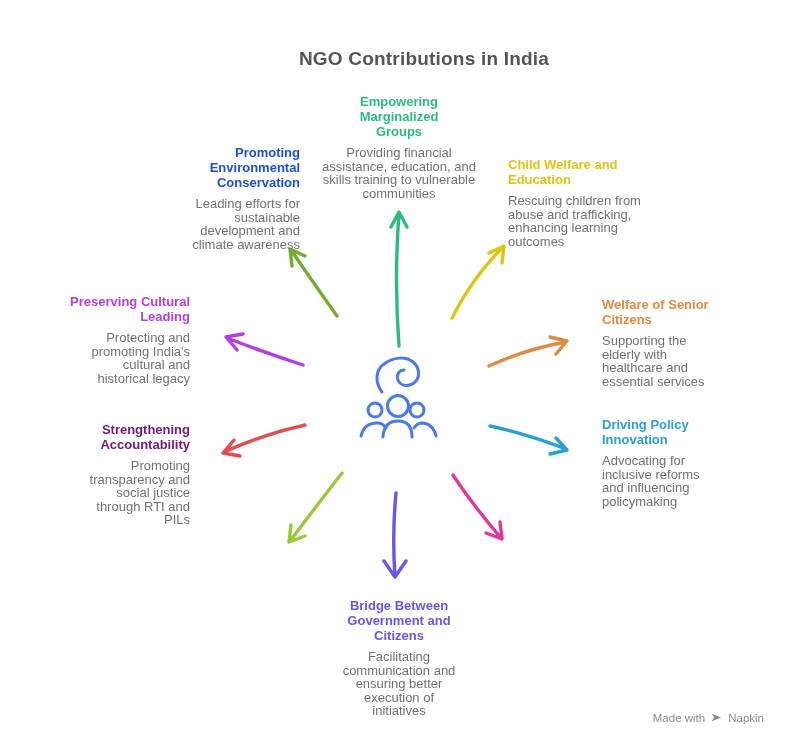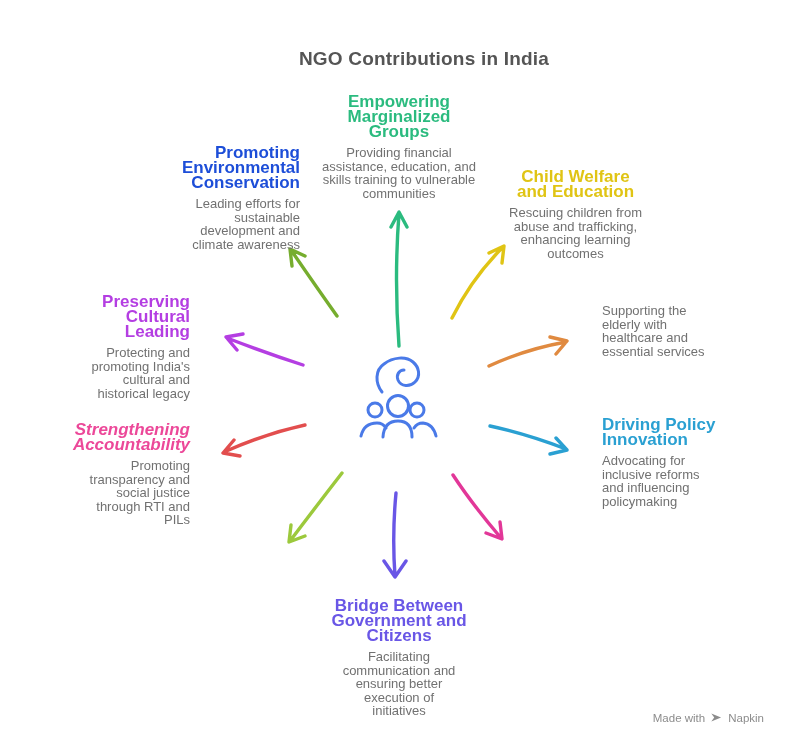--- a/index.html
+++ b/index.html
@@ -2,26 +2,26 @@
 <html><head>
 <meta charset="utf-8">
 <style>
   html,body{margin:0;padding:0;background:#ffffff;}
   .canvas{position:relative;width:792px;height:744px;background:#ffffff;overflow:hidden;
           font-family:"Liberation Sans", sans-serif;}
   .page-title{position:absolute;left:0;top:48px;width:792px;text-align:center;
               font-size:19px;font-weight:bold;color:#555555;letter-spacing:.2px;padding-left:28px;}
   .arrows{position:absolute;left:0;top:0;width:792px;height:744px;}
   .node{position:absolute;}
-  .node .t{display:block;font-weight:bold;font-size:17px;line-height:15px;}
+  .node .t{display:block;font-weight:bold;font-size:13px;line-height:15px;}
   .node .d{display:block;font-size:13px;line-height:13.5px;color:#717171;margin-top:7px;}
   .ac{text-align:center}.al{text-align:left}.ar{text-align:right}
   .n-top{left:319px;top:94px;width:160px;}
   .n-top .t{padding:0 26px;}
-  .n-ne{left:508px;top:169px;width:135px;text-align:center;}
+  .n-ne{left:508px;top:157px;width:135px;}
   .n-e1{left:602px;top:297px;width:125px;}
   .n-e2{left:602px;top:417px;width:118px;}
   .n-se{left:522px;top:547px;width:112px;}
   .n-s{left:324px;top:598px;width:150px;}
   .n-s .d{padding:0 14px;}
   .n-sw{left:140px;top:545px;width:128px;}
   .n-w1{left:70px;top:422px;width:120px;}
   .n-w2{left:70px;top:294px;width:120px;}
   .n-nw{left:180px;top:145px;width:120px;}
   .footer{position:absolute;right:28px;bottom:20px;display:flex;align-items:center;gap:5px;
@@ -83,37 +83,38 @@
     <span class="t" style="color: rgb(43, 187, 127);">Empowering Marginalized Groups</span>
     <span class="d">Providing financial assistance, education, and skills training to vulnerable communities</span>
   </div>
 
   <div class="node n-ne al">
     <span class="t" style="color: rgb(224, 196, 20);">Child Welfare and Education</span>
     <span class="d">Rescuing children from abuse and trafficking, enhancing learning outcomes</span>
   </div>
 
   <div class="node n-e1 al">
+    <span class="t" style="color: rgb(224, 138, 64);">Welfare of Senior Citizens</span>
     <span class="d">Supporting the elderly with healthcare and essential services</span>
   </div>
 
   <div class="node n-e2 al">
     <span class="t" style="color: rgb(42, 160, 210);">Driving Policy Innovation</span>
     <span class="d">Advocating for inclusive reforms and influencing policymaking</span>
   </div>
 
 
   <div class="node n-s ac">
     <span class="t" style="color: rgb(105, 86, 230);">Bridge Between Government and Citizens</span>
     <span class="d">Facilitating communication and ensuring better execution of initiatives</span>
   </div>
 
 
   <div class="node n-w1 ar">
-    <span class="t" style="color: #ec4899; font-style: italic;">Strengthening Accountability</span>
+    <span class="t" style="color: #701a75;">Strengthening Accountability</span>
     <span class="d">Promoting transparency and social justice through RTI and PILs</span>
   </div>
 
   <div class="node n-w2 ar">
     <span class="t" style="color: rgb(180, 62, 226);">Preserving Cultural Leading</span>
     <span class="d">Protecting and promoting India's cultural and historical legacy</span>
   </div>
 
   <div class="node n-nw ar">
     <span class="t" style="color: #1d4ed8;">Promoting Environmental Conservation</span>

